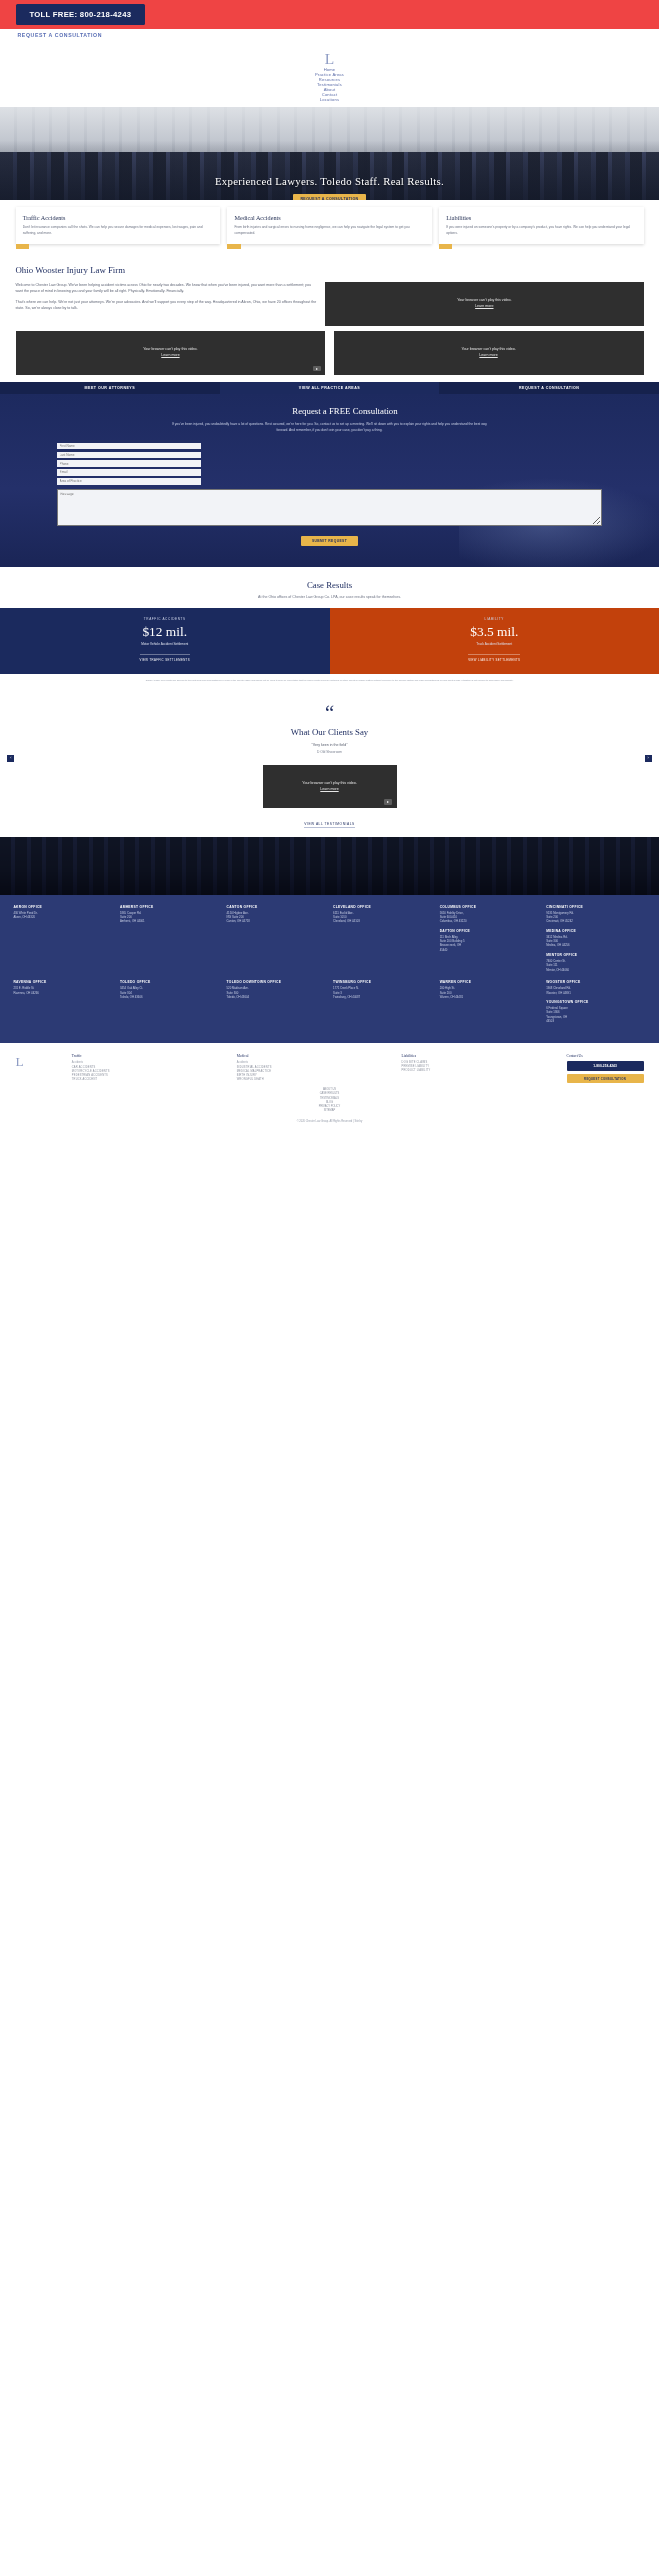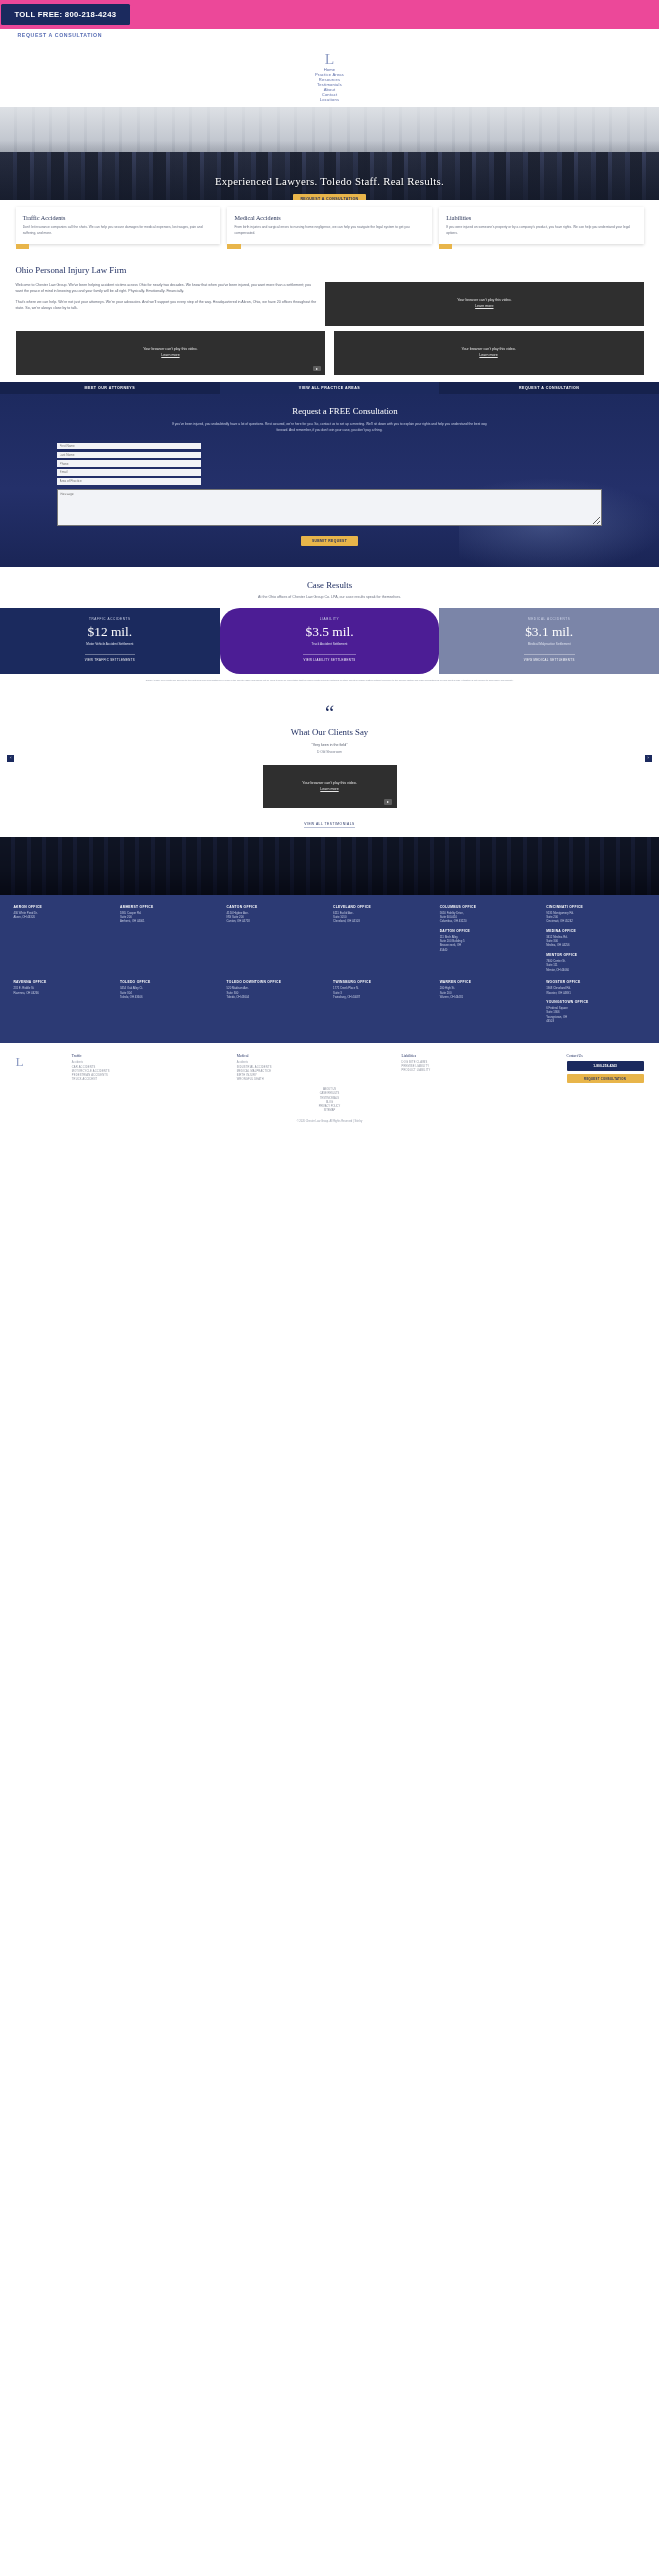--- a/index.html
+++ b/index.html
@@ -8,24 +8,24 @@
     font-family: "Liberation Sans", sans-serif;
     background: #ffffff;
     color: #222;
     -webkit-font-smoothing: antialiased;
   }
   .wrap { width: 659px; position: relative; }
 
   
   .topbar {
     height: 29px;
-    background: #ec4899;
+    background: #ef4444;
     display: flex;
     align-items: center;
-    padding-left: 1px;
+    padding-left: 16px;
   }
   .tollfree {
     background: #1b2a5e;
     color: #ffffff;
     font-size: 7.7px;
     font-weight: bold;
     letter-spacing: 0.3px;
     padding: 5.7px 13.4px;
     border-radius: 1.5px;
   }
@@ -282,21 +282,21 @@
   }
   .results .sub { font-size: 3.6px; color: #6a7081; margin-bottom: 8.2px; }
   .resgrid { display: flex; }
   .rescell {
     flex: 1;
     padding: 9.3px 6.2px 10.3px;
     color: #fff;
     text-align: center;
   }
   .rescell.c1 { background: #1b2a5e; }
-  .rescell.c2 { background: #4c1d95; border-radius: 20px; }
+  .rescell.c2 { background: #c2410c; }
   .rescell.c3 { background: #7b85a8; }
   .rescell .label {
     font-size: 3.1px; letter-spacing: 0.6px; color: #cfd5e9; margin-bottom: 4.1px;
   }
   .rescell .amt {
     font-family: "Liberation Serif", serif;
     font-size: 13.4px;
     line-height: 1;
     margin-bottom: 4.1px;
   }
@@ -457,21 +457,21 @@
       <div class="stripe"></div>
     </div>
     <div class="card">
       <h3>Liabilities</h3>
       <p>If you were injured on someone's property or by a company's product, you have rights. We can help you understand your legal options.</p>
       <div class="stripe"></div>
     </div>
   </div>
 
   <div class="intro">
-    <h2>Ohio Personal Injury Law Firm</h2>
+    <h2>Ohio Wooster Injury Law Firm</h2>
     <div class="introgrid">
       <div class="introtext">
         <p>Welcome to Chester Law Group. We've been helping accident victims across Ohio for nearly two decades. We know that when you've been injured, you want more than a settlement; you want the peace of mind in knowing you and your family will be all right. Physically. Emotionally. Financially.</p>
         <p>That's where we can help. We're not just your attorneys. We're your advocates. And we'll support you every step of the way. Headquartered in Akron, Ohio, we have 20 offices throughout the state. So, we're always close by to talk.</p>
       </div>
       <div class="vidcol">
         <div class="video v-tr">
           <div class="msg">
             <span>Your browser can't play this video.</span>
             <a>Learn more</a>
@@ -529,26 +529,20 @@
         <div class="amt">$12 mil.</div>
         <div class="desc">Motor Vehicle Accident Settlement</div>
         <a class="more">VIEW TRAFFIC SETTLEMENTS</a>
       </div>
       <div class="rescell c2">
         <div class="label">LIABILITY</div>
         <div class="amt">$3.5 mil.</div>
         <div class="desc">Truck Accident Settlement</div>
         <a class="more">VIEW LIABILITY SETTLEMENTS</a>
       </div>
-      <div class="rescell c3">
-        <div class="label">MEDICAL ACCIDENTS</div>
-        <div class="amt">$3.1 mil.</div>
-        <div class="desc">Medical Malpractice Settlement</div>
-        <a class="more">VIEW MEDICAL SETTLEMENTS</a>
-      </div>
     </div>
     <div class="disclaimer">DISCLAIMER: The results are specific to the facts and legal circumstances of each of the clients' cases and should not be used to form an expectation that the same results could be obtained for other clients in similar matters without reference to the specific factual and legal circumstances of each client's case. Litigation is not counsel to blind where appropriate.</div>
   </div>
 
   <div class="testi">
     <div class="quote-mark">“</div>
     <h2>What Our Clients Say</h2>
     <div class="qt">"Very keen in the field"</div>
     <div class="auth">D Old Showroom</div>
     <div class="arrow left">‹</div>

